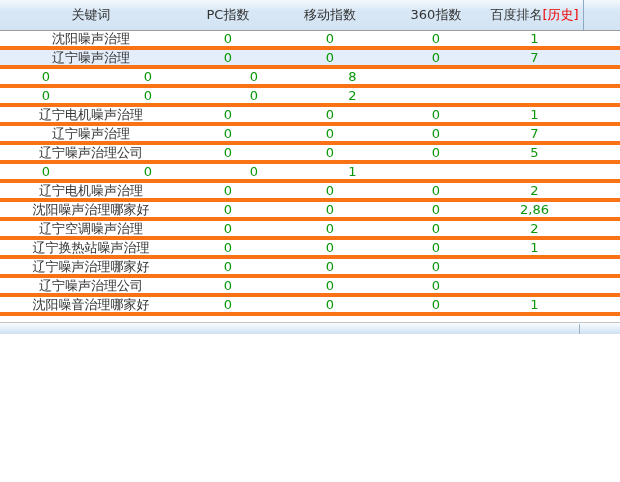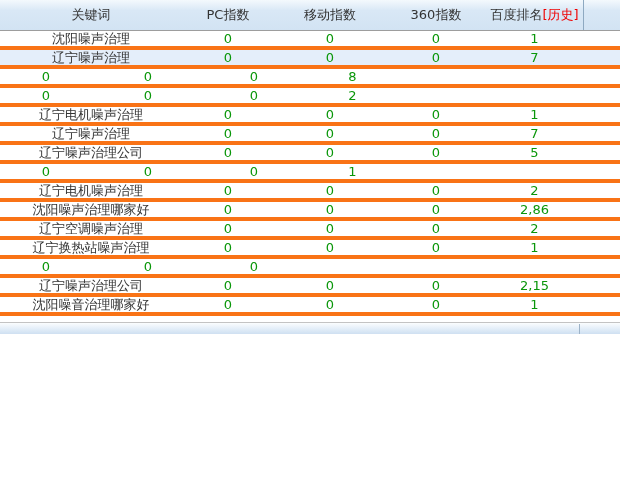--- a/index.html
+++ b/index.html
@@ -164,31 +164,31 @@
       </div>
       <div class="trow data-row">
         <div class="cell col-keyword">辽宁换热站噪声治理</div>
         <div class="cell col-pc num">0</div>
         <div class="cell col-mobile num">0</div>
         <div class="cell col-360 num">0</div>
         <div class="cell col-baidu num">1</div>
         <div class="cell col-extra"></div>
       </div>
       <div class="trow data-row">
+        <div class="cell col-keyword">辽宁噪声治理哪家好</div>
         <div class="cell col-pc num">0</div>
         <div class="cell col-mobile num">0</div>
         <div class="cell col-360 num">0</div>
         <div class="cell col-extra"></div>
       </div>
       <div class="trow data-row">
         <div class="cell col-keyword">辽宁噪声治理公司</div>
         <div class="cell col-pc num">0</div>
         <div class="cell col-mobile num">0</div>
         <div class="cell col-360 num">0</div>
-        <div class="cell col-baidu num">2,15</div>
         <div class="cell col-extra"></div>
       </div>
       <div class="trow data-row">
         <div class="cell col-keyword">沈阳噪音治理哪家好</div>
         <div class="cell col-pc num">0</div>
         <div class="cell col-mobile num">0</div>
         <div class="cell col-360 num">0</div>
         <div class="cell col-baidu num">1</div>
         <div class="cell col-extra"></div>
       </div>

